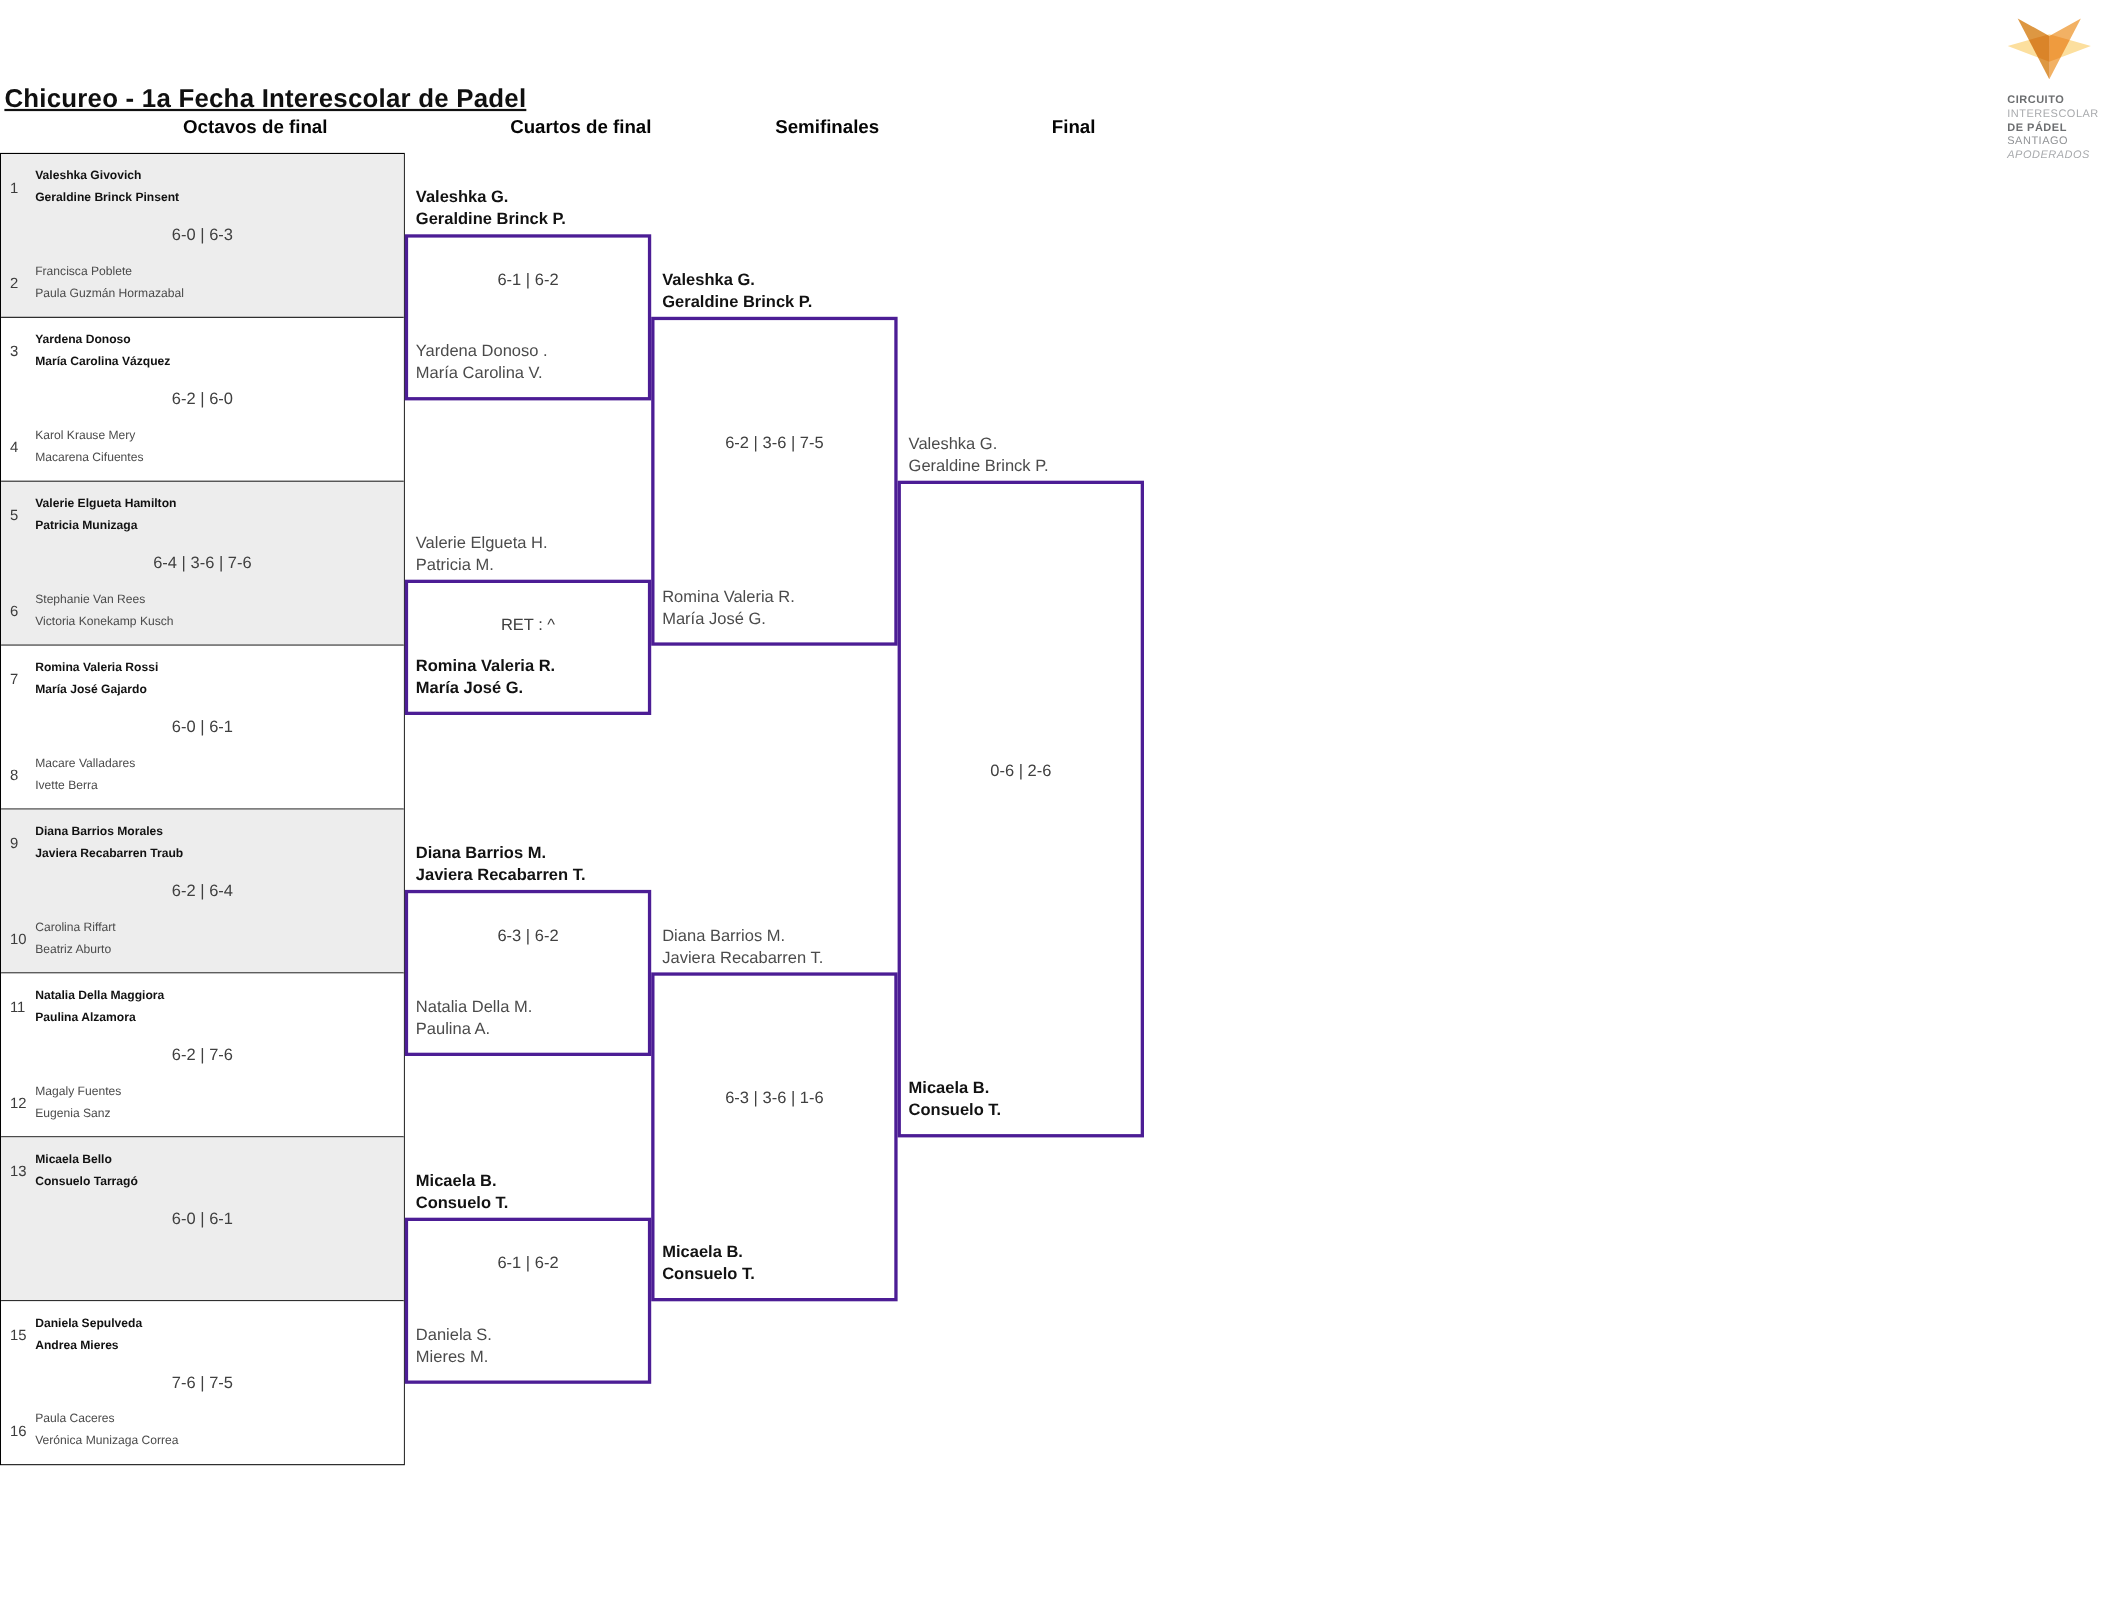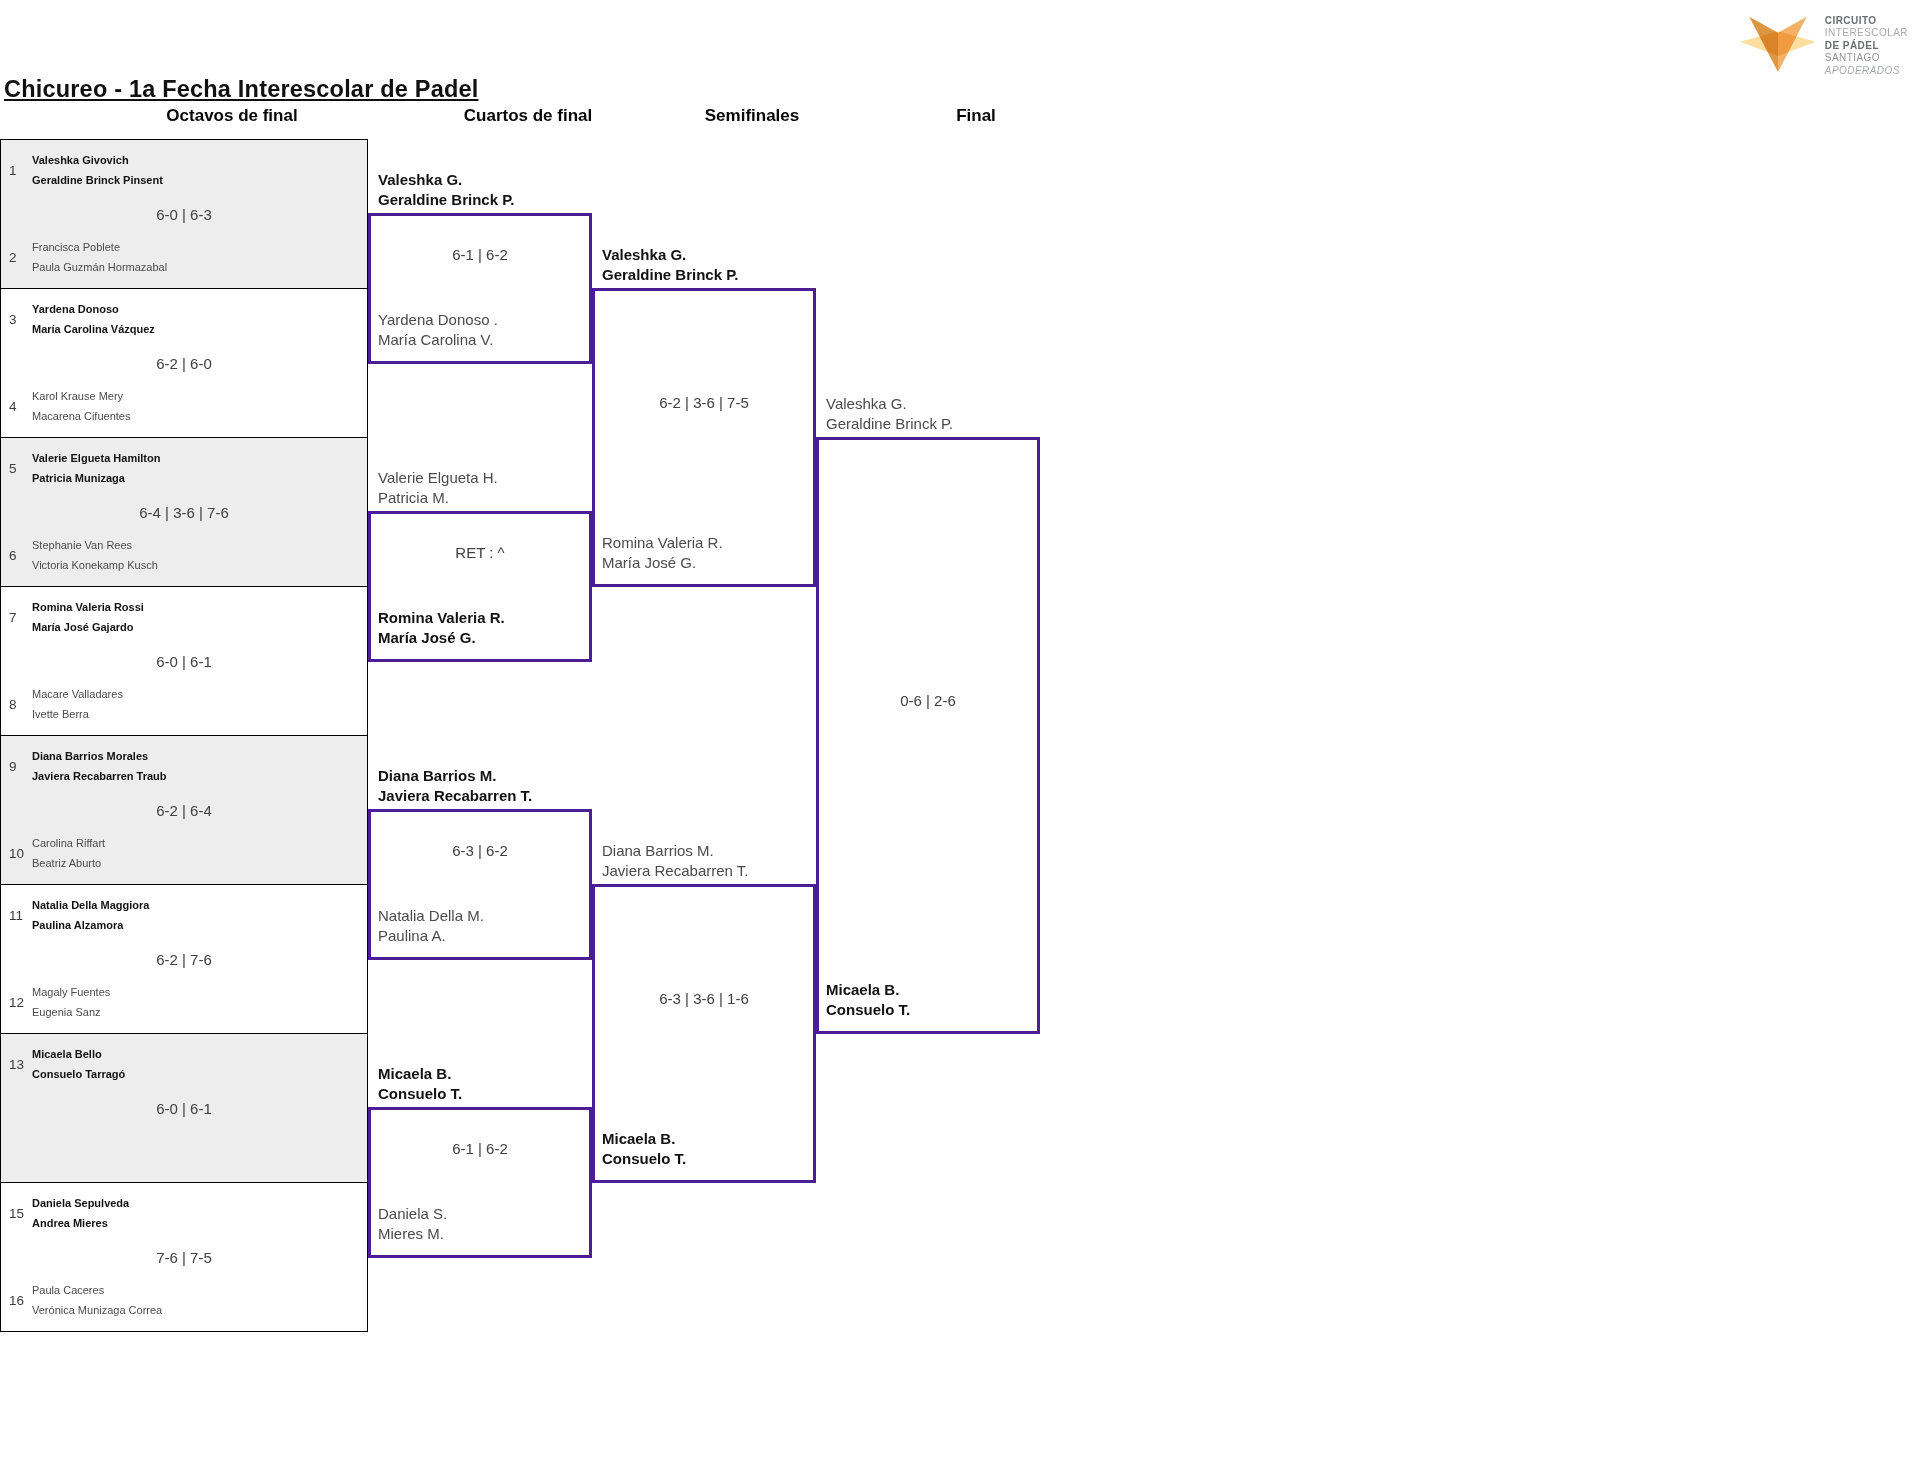--- a/index.html
+++ b/index.html
@@ -12,21 +12,21 @@
   .page{position:absolute;inset:0;}
 
   
   .title{
     position:absolute;left:4px;top:9px;
     font-size:23.5px;line-height:32px;font-weight:600;color:#101010;
     letter-spacing:.2px;white-space:pre;
   }
   .title span{display:block;text-decoration:underline;}
 
-  .logo{position:absolute;top:13px;right:12px;display:flex;align-items:flex-start;gap:9px;}
+  .logo{position:absolute;top:13px;right:12px;display:flex;align-items:flex-start;gap:9px;flex-direction:column;}
   .logo svg{width:76px;height:62px;display:block;}
   .logo-text{display:flex;flex-direction:column;font-size:10px;line-height:12.4px;letter-spacing:.45px;padding-top:2px;}
   .lt-bold{font-weight:700;color:#6c6e70;}
   .lt-light{color:#a8aaad;}
   .lt-mid{color:#909295;}
   .lt-italic{font-style:italic;color:#a8aaad;}
 
   
   .colhead{
     position:absolute;top:106px;transform:translateX(-50%);
@@ -248,21 +248,21 @@
       <span>Valeshka G.</span>
       <span>Geraldine Brinck P.</span>
     </div>
     <div class="mscore" style="top:30px">6-1 | 6-2</div>
     <div class="adv-label inside l">
       <span>Yardena Donoso .</span>
       <span>María Carolina V.</span>
     </div>
   </div>
 
-  <div class="mbox" style="left:368px;top:511px;height:151px">
+  <div class="mbox" style="left:368px;top:527px;height:123px">
     <div class="adv-label above l">
       <span>Valerie Elgueta H.</span>
       <span>Patricia M.</span>
     </div>
     <div class="mscore" style="top:30px">RET : ^</div>
     <div class="adv-label inside w">
       <span>Romina Valeria R.</span>
       <span>María José G.</span>
     </div>
   </div>

